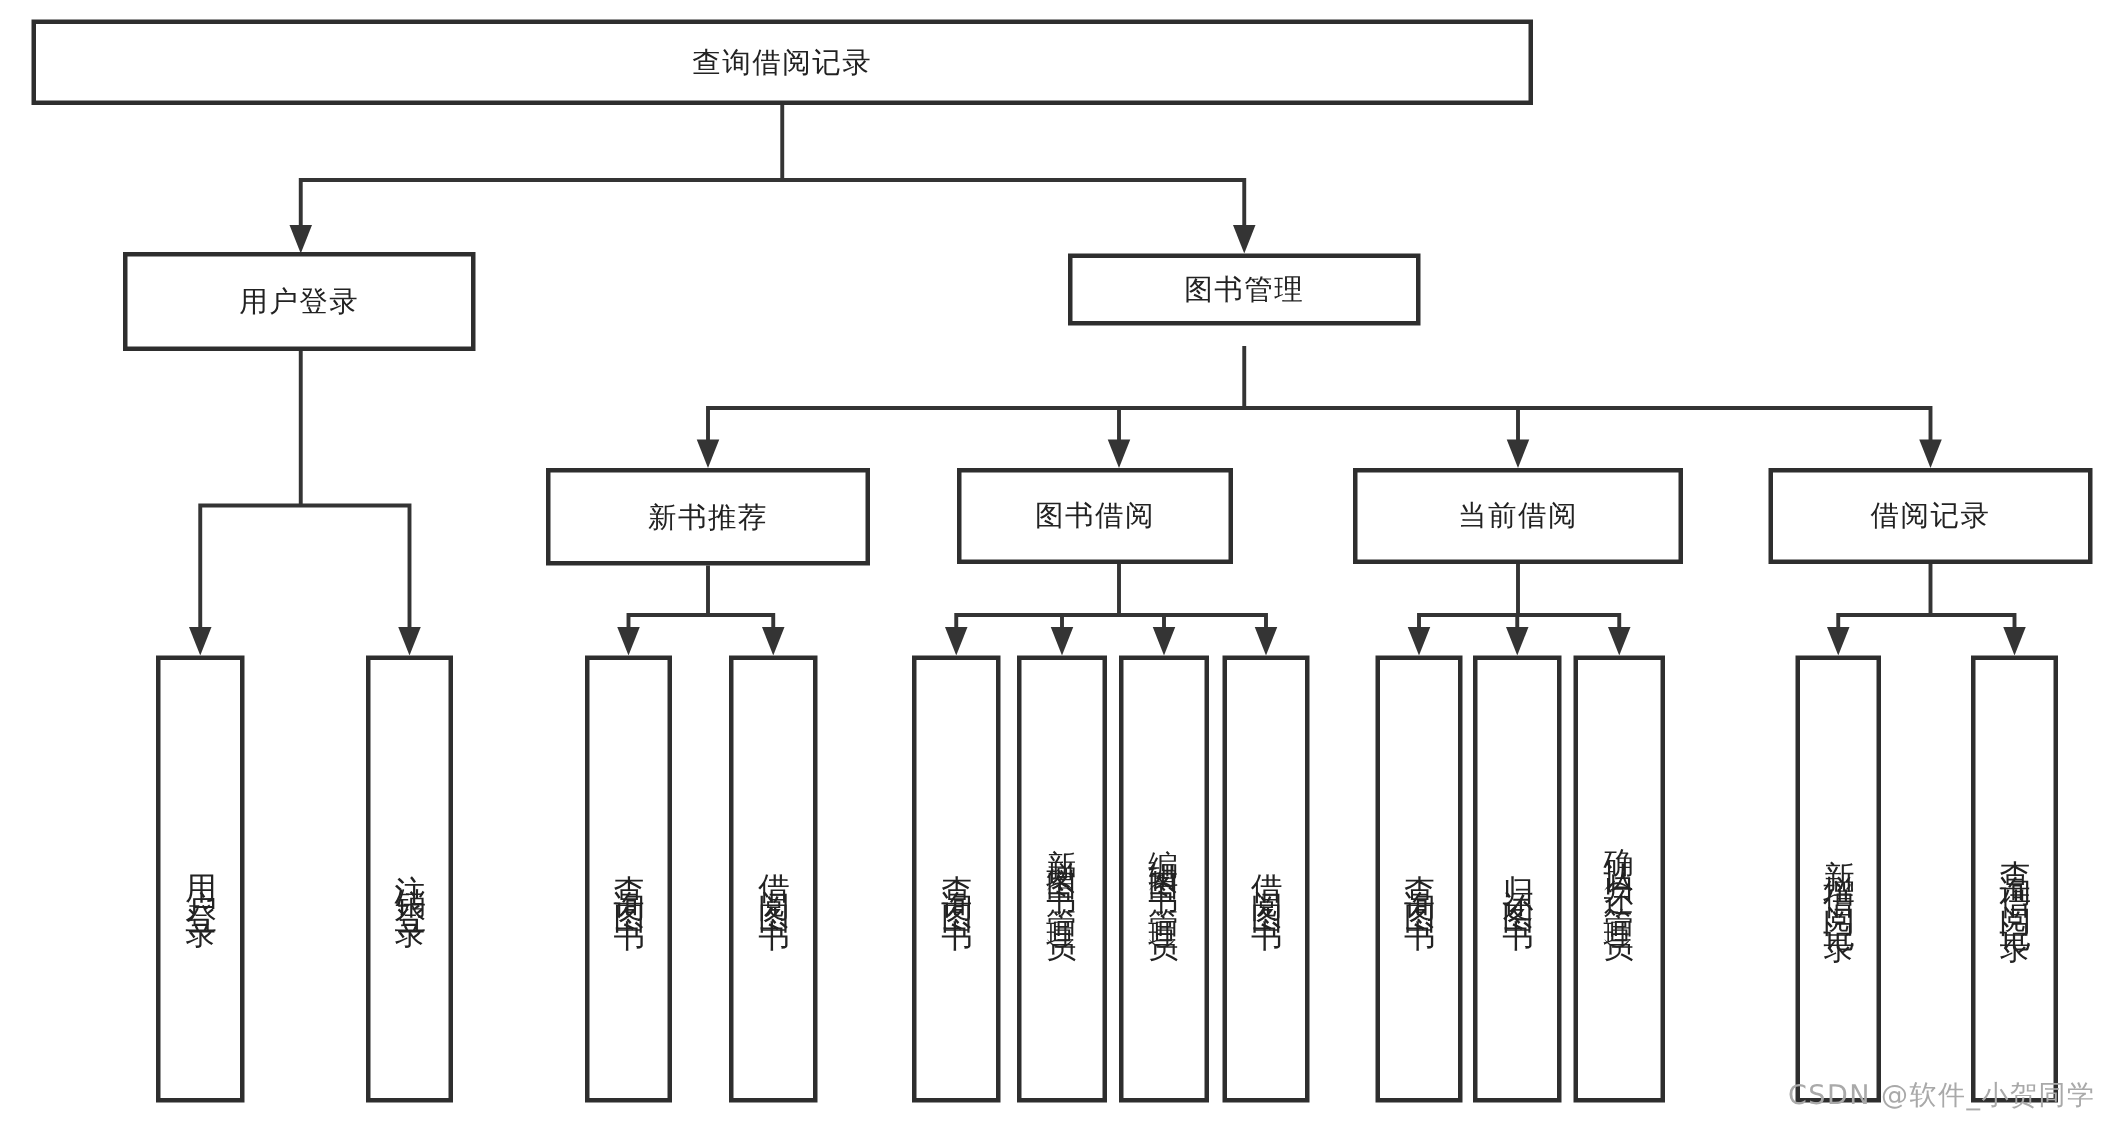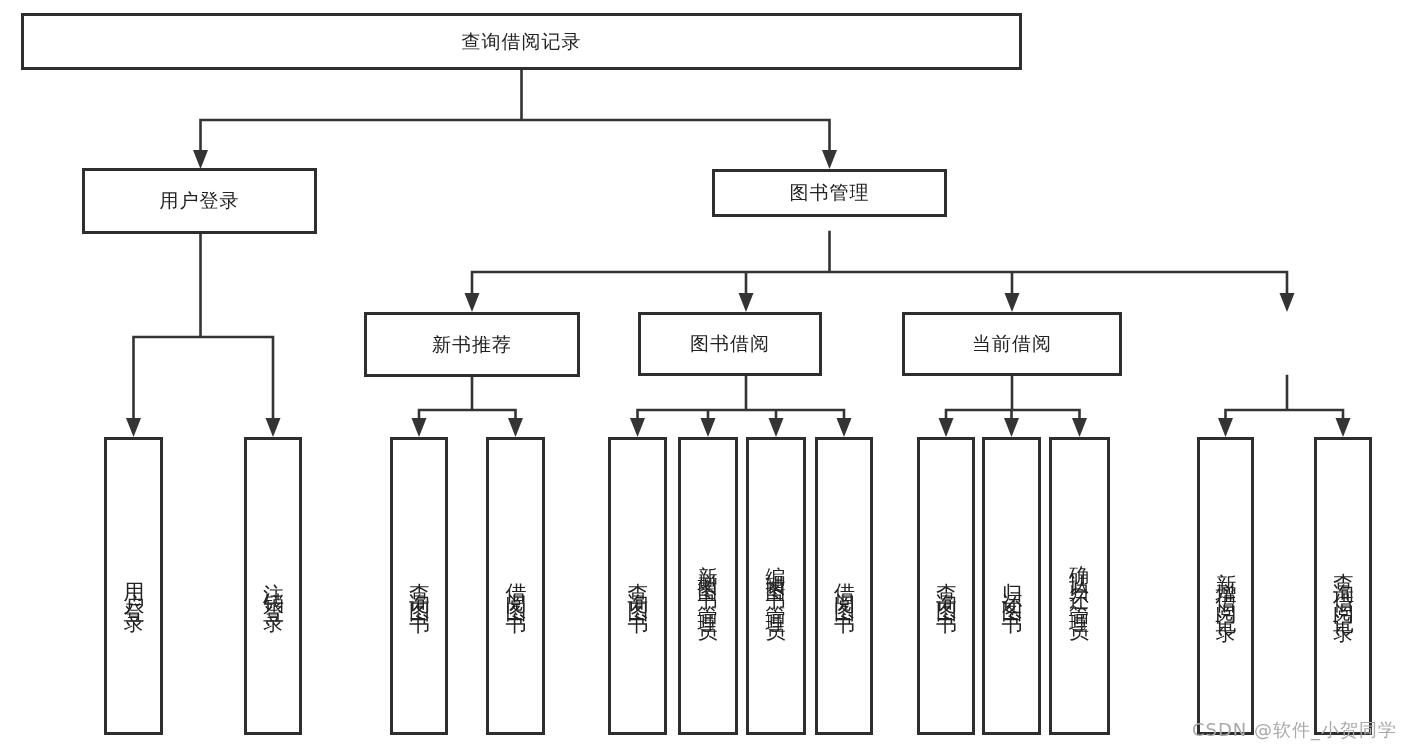--- a/index.html
+++ b/index.html
@@ -130,20 +130,23 @@
 
   <div class="box b-l3a">
     <span class="hlabel">新书推荐</span>
   </div>
   <div class="box b-l3b">
     <span class="hlabel">图书借阅</span>
   </div>
   <div class="box b-l3c">
     <span class="hlabel">当前借阅</span>
   </div>
+  <div class="box b-l3d">
+    <span class="hlabel">借阅记录</span>
+  </div>
 
   <div class="box leaf b-a1">
     <span class="vtext">用户登录</span>
   </div>
   <div class="box leaf b-a2">
     <span class="vtext">注销登录</span>
   </div>
 
   <div class="box leaf b-b1">
     <span class="vtext">查询图书</span>

